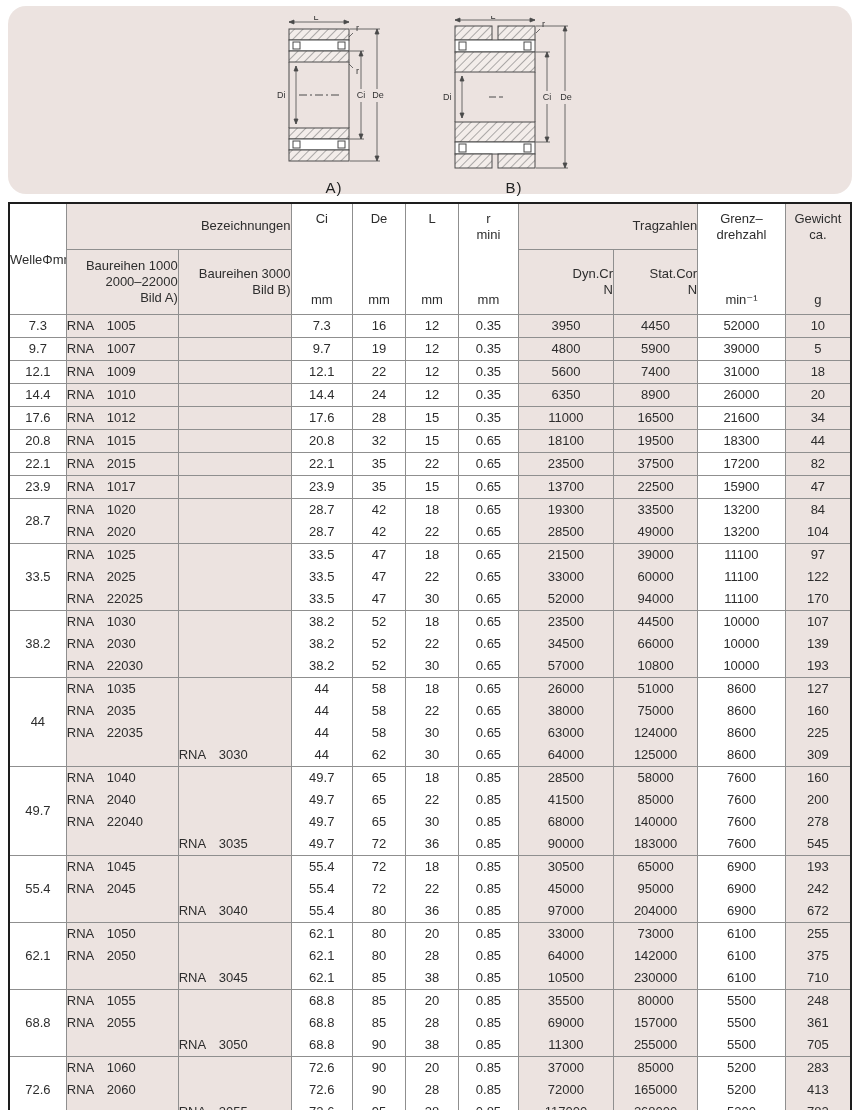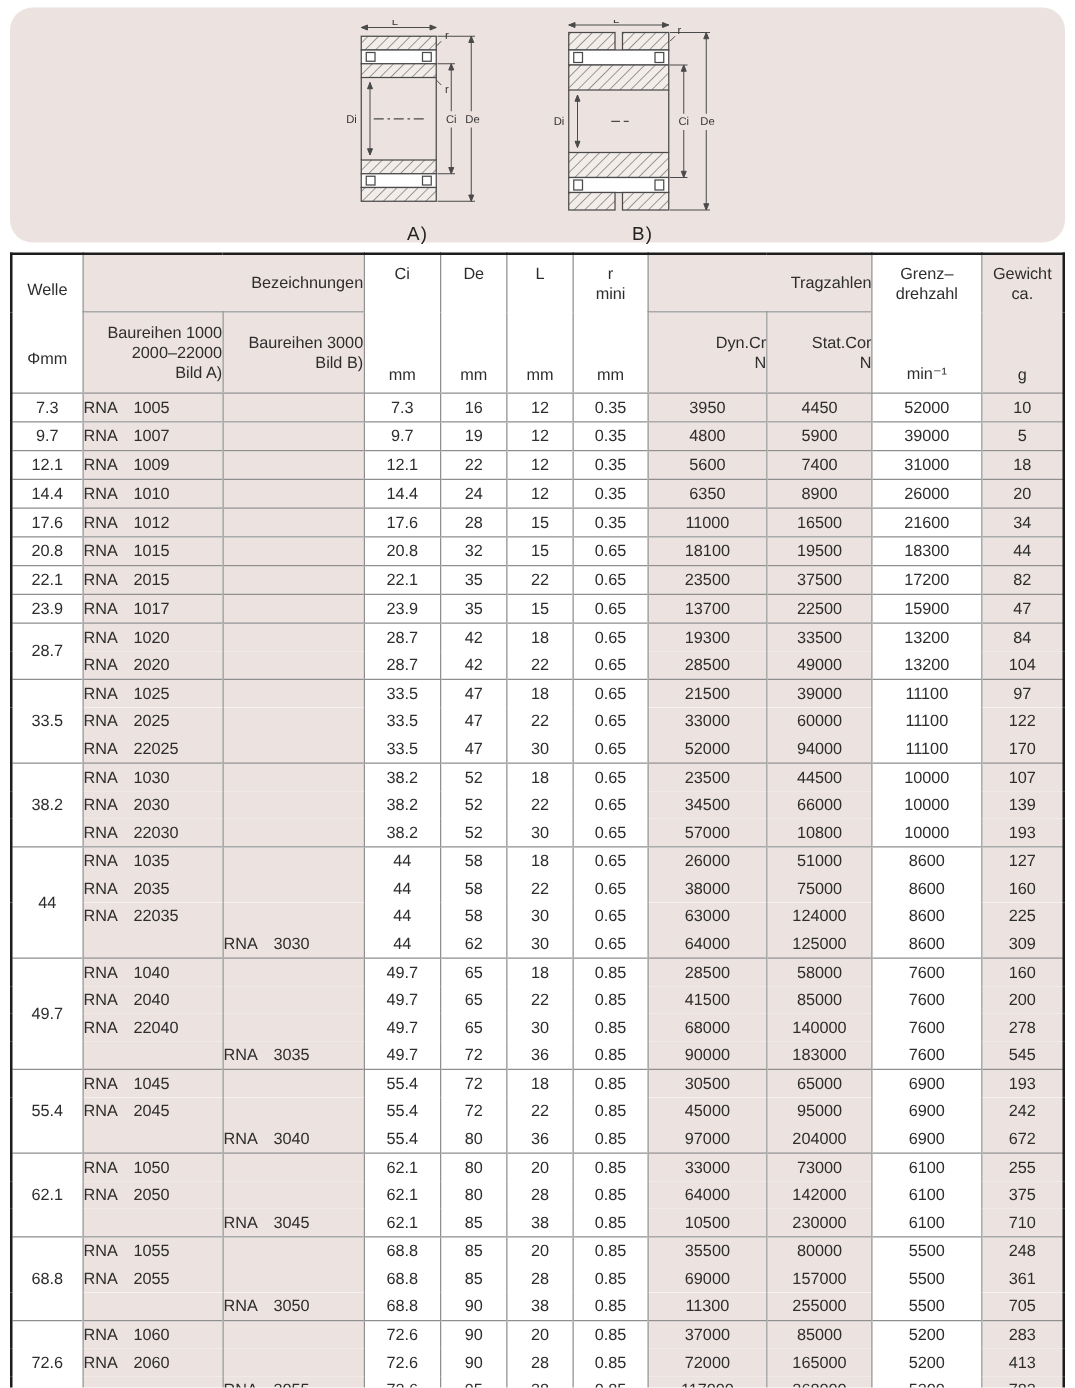--- a/index.html
+++ b/index.html
@@ -35,21 +35,21 @@
     padding:0;
     overflow:hidden;
   }
   thead th{border-bottom:1px solid #8f8f8f;background:#ffffff;}
   thead tr.hr1{height:46px;}
   thead tr.hr2{height:64px;}
   .pink{background:#ece3e0;}
   .white{background:#ffffff;}
   .vsplit{display:flex;flex-direction:column;justify-content:space-between;align-items:center;padding:7px 0;box-sizing:border-box;}
   .vsplit.tall{height:110px;}
-  .varound{display:flex;flex-direction:column;justify-content:space-around;align-items:center;box-sizing:border-box;}
+  .varound{display:flex;flex-direction:row;justify-content:space-around;align-items:center;box-sizing:border-box;}
   .varound.tall{height:110px;}
   .hblock{display:flex;flex-direction:column;align-items:center;line-height:1.25;}
   .center-cell{display:flex;flex-direction:column;justify-content:center;align-items:flex-end;height:100%;line-height:1.25;}
   tbody td{height:22px;line-height:22px;text-align:center;}
   tbody tr.group-start td{border-top:1px solid #8f8f8f;}
   td.c-welle{vertical-align:middle;background:#ffffff;}
   td.c-desig{text-align:left;}
   .desig{display:flex;}
   .desig .pre{width:40px;}
   .desig .no{flex:1;text-align:left;}

